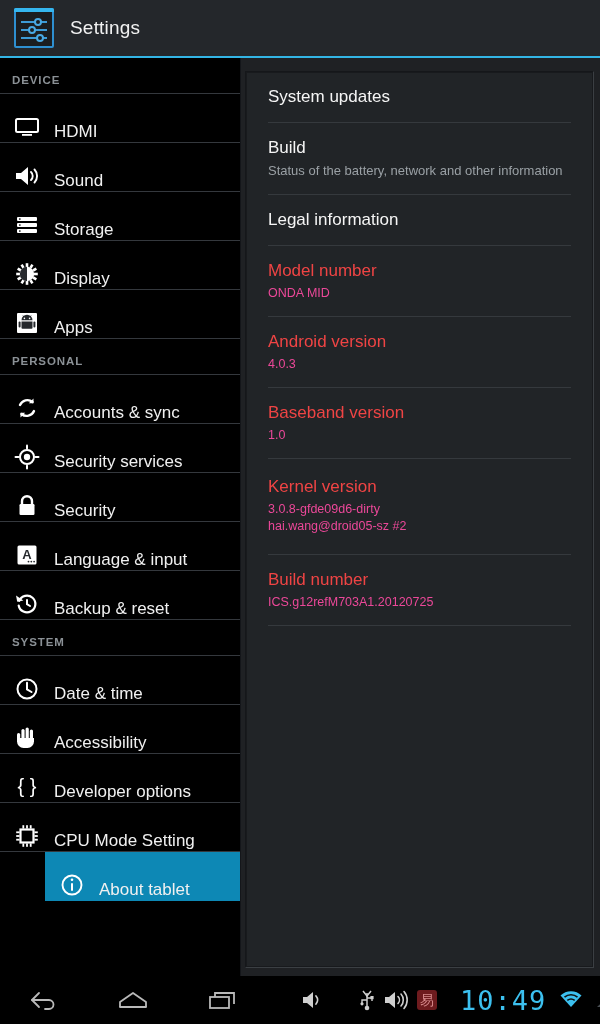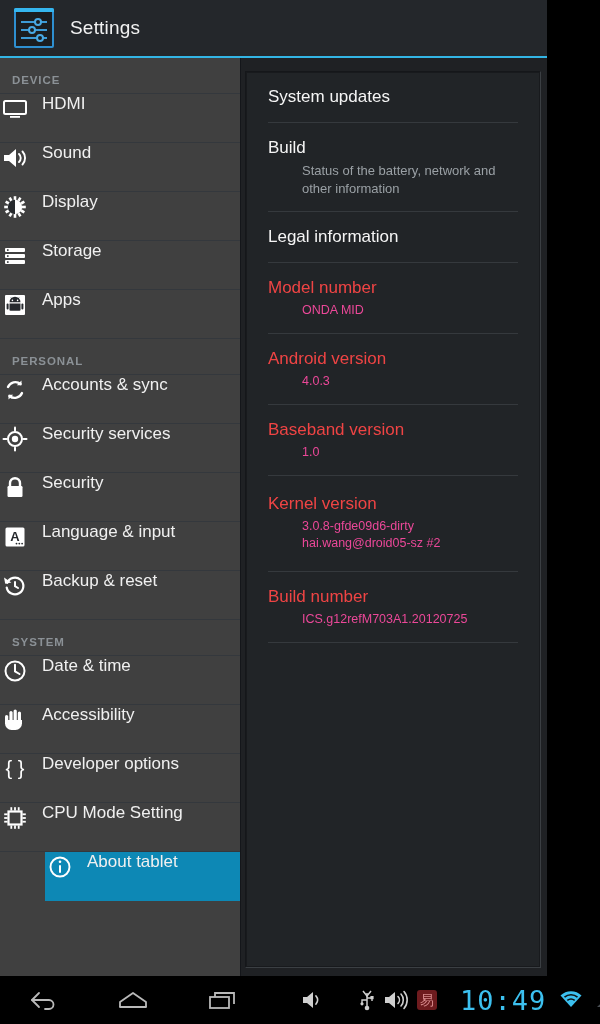--- a/index.html
+++ b/index.html
@@ -4,21 +4,21 @@
 <style>
   * { box-sizing: border-box; margin: 0; padding: 0; }
   html, body {
     width: 600px; height: 1024px;
     background: #000;
     font-family: "Liberation Sans", sans-serif;
     overflow: hidden;
   }
   #screen {
     position: relative;
-    width: 547px; height: 1024px;
+    width: 600px; height: 1024px;
     background: #1f2124;
     display: flex; flex-direction: column;
   }
 
   
   .action-bar {
     height: 56px;
     background: #24272b;
     display: flex; align-items: center;
     padding-left: 14px;
@@ -53,40 +53,40 @@
     letter-spacing: .2px;
   }
   .accent-rule { height: 2px; background: #33b5e5; flex: 0 0 2px; }
 
   
   .body-area { flex: 1 1 auto; display: flex; position: relative; background: #1f2124; min-height: 0; }
 
   
   .sidebar {
     width: 241px; flex: 0 0 241px;
-    background: #404040;
+    background: #000000;
     border-right: 1px solid #14161a;
     overflow: hidden;
   }
   .section-header {
     color: #8b9196;
     font-size: 11.5px;
     font-weight: bold;
     letter-spacing: .9px;
     padding: 12px 0 8px 12px;
     height: 36px;
     border-bottom: 1px solid #34383d;
     display: flex; align-items: flex-end;
     padding-bottom: 7px;
   }
   .nav-item {
     height: 49px;
-    display: flex; align-items: flex-start;
+    display: flex; align-items: flex-end;
     border-bottom: 1px solid #34383d;
-    padding-left: 0;
+    padding-left: 12px;
     cursor: pointer;
   }
   .nav-item.selected { background: #0d88b5; border-bottom-color: #0d88b5; margin-left: 45px; }
   .nav-icon {
     width: 30px; height: 30px; flex: 0 0 30px;
     display: flex; align-items: center; justify-content: center;
     color: #fff;
   }
   .nav-icon svg { display: block; }
   .nav-label {
@@ -116,21 +116,20 @@
     border-bottom: 1px solid #35393d;
   }
   .pref:last-child { border-bottom: 1px solid #35393d; }
   .pref-title { font-size: 17px; line-height: 1.3; }
   .pref.enabled .pref-title { color: #f5f5f5; }
   .pref.info .pref-title { color: #ef4444; }
   .pref-summary {
     font-size: 13px; color: #9aa0a5;
     line-height: 1.35; margin-top: 3px;
     white-space: pre-line;
-    margin-left: 34px;
   }
   .pref.info .pref-summary { color: #ec4899; font-size: 12.5px; }
   .pref.tall { padding: 17px 0 19px; }
 
   
   .sysbar {
     height: 48px; flex: 0 0 48px;
     background: #000;
     display: flex; align-items: center;
     position: relative;
@@ -190,20 +189,37 @@
         </div>
         <div class="nav-item">
           <span class="nav-icon">
             <svg width="28" height="26" viewBox="0 0 28 26">
               <path d="M3 10 H8 L15 4 V22 L8 16 H3 Z" fill="#ffffff"></path>
               <path d="M18 9 a5.5 5.5 0 0 1 0 8" fill="none" stroke="#ffffff" stroke-width="1.9" stroke-linecap="round"></path>
               <path d="M21.5 6.5 a9.5 9.5 0 0 1 0 13" fill="none" stroke="#ffffff" stroke-width="1.9" stroke-linecap="round"></path>
             </svg>
           </span>
           <span class="nav-label">Sound</span>
+        </div>
+        <div class="nav-item">
+          <span class="nav-icon">
+            <svg width="26" height="26" viewBox="0 0 26 26">
+              <g fill="#ffffff">
+                <rect x="3" y="5" width="20" height="4" rx="1"></rect>
+                <rect x="3" y="11" width="20" height="4" rx="1"></rect>
+                <rect x="3" y="17" width="20" height="4" rx="1"></rect>
+              </g>
+              <g fill="#26292d">
+                <rect x="5" y="6.3" width="1.6" height="1.5"></rect>
+                <rect x="5" y="12.3" width="1.6" height="1.5"></rect>
+                <rect x="5" y="18.3" width="1.6" height="1.5"></rect>
+              </g>
+            </svg>
+          </span>
+          <span class="nav-label">Storage</span>
         </div>
         <div class="nav-item">
           <span class="nav-icon">
             <svg width="26" height="26" viewBox="0 0 26 26">
               <g fill="#ffffff">
                 <circle cx="13" cy="13" r="7.2"></circle>
                 <line x1="20" y1="13" x2="23.8" y2="13" stroke="#ffffff" stroke-width="2.6"></line>
                 <line x1="19.062177826491073" y1="16.5" x2="22.353074360871936" y2="18.4" stroke="#ffffff" stroke-width="2.6"></line>
                 <line x1="16.5" y1="19.06217782649107" x2="18.400000000000002" y2="22.353074360871936" stroke="#ffffff" stroke-width="2.6"></line>
                 <line x1="13" y1="20" x2="13" y2="23.8" stroke="#ffffff" stroke-width="2.6"></line>
@@ -217,37 +233,20 @@
                 <line x1="19.06217782649107" y1="9.499999999999996" x2="22.353074360871936" y2="7.599999999999995" stroke="#ffffff" stroke-width="2.6"></line>
               </g>
               <path d="M13 5.8 A7.2 7.2 0 0 0 13 20.2 Z" fill="#26292d"></path>
             </svg>
           </span>
           <span class="nav-label">Display</span>
         </div>
         <div class="nav-item">
           <span class="nav-icon">
             <svg width="26" height="26" viewBox="0 0 26 26">
-              <g fill="#ffffff">
-                <rect x="3" y="5" width="20" height="4" rx="1"></rect>
-                <rect x="3" y="11" width="20" height="4" rx="1"></rect>
-                <rect x="3" y="17" width="20" height="4" rx="1"></rect>
-              </g>
-              <g fill="#26292d">
-                <rect x="5" y="6.3" width="1.6" height="1.5"></rect>
-                <rect x="5" y="12.3" width="1.6" height="1.5"></rect>
-                <rect x="5" y="18.3" width="1.6" height="1.5"></rect>
-              </g>
-            </svg>
-          </span>
-          <span class="nav-label">Storage</span>
-        </div>
-        <div class="nav-item">
-          <span class="nav-icon">
-            <svg width="26" height="26" viewBox="0 0 26 26">
               <rect x="3" y="3" width="20" height="20" rx="1" fill="#ffffff"></rect>
               <g fill="#26292d">
                 <path d="M7.5 11.5 h11 v6.2 a1 1 0 0 1 -1 1 h-9 a1 1 0 0 1 -1 -1 Z"></path>
                 <path d="M7.5 10.2 a5.5 5.5 0 0 1 11 0 Z"></path>
                 <rect x="4.6" y="11.4" width="2" height="6" rx="1"></rect>
                 <rect x="19.4" y="11.4" width="2" height="6" rx="1"></rect>
                 <path d="M9 5.6 L10.6 8.2" stroke="#26292d" stroke-width="1"></path>
                 <path d="M17 5.6 L15.4 8.2" stroke="#26292d" stroke-width="1"></path>
               </g>
               <g fill="#ffffff">

